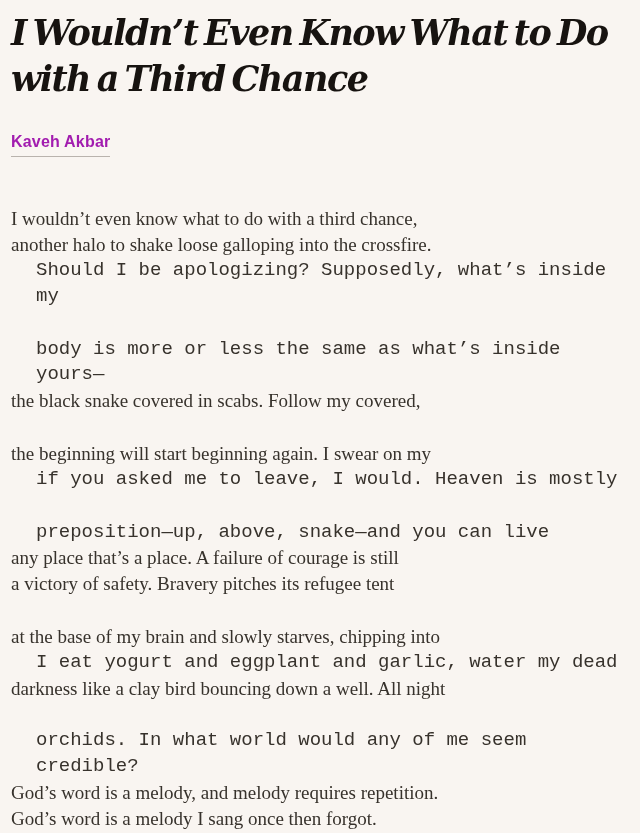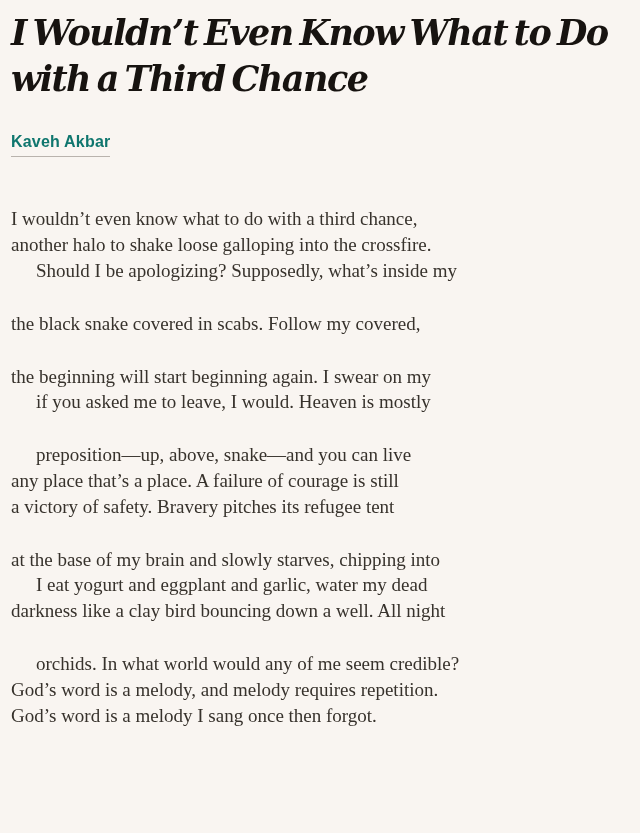--- a/index.html
+++ b/index.html
@@ -33,60 +33,62 @@
   }
   .byline {
     margin-top: 31px;
   }
   .author-link {
     display: inline-block;
     font-family: "Liberation Sans", sans-serif;
     font-weight: 700;
     font-size: 16px;
     letter-spacing: 0.2px;
-    color: #0f766e;
+    color: #a21caf;
     text-decoration: none;
     border-bottom: 1px solid #b9b3ad;
     padding-bottom: 5px;
     cursor: pointer;
   }
   .poem {
     margin-top: 49px;
     font-size: 19px;
     line-height: 25.8px;
     color: #37322c;
   }
   .stanza {
     margin: 0 0 27px 0;
   }
   .line {
     white-space: pre-wrap;
   }
   .line.indent {
     padding-left: 25px;
+    font-family: Liberation Mono, monospace;
   }
 </style>
 </head>
 <body>
 
 <div class="page">
 
   <h1 class="title">I Wouldn’t Even Know What to Do with a Third Chance</h1>
 
   <div class="byline">
     <a class="author-link">Kaveh Akbar</a>
   </div>
 
   <div class="poem">
       <div class="stanza">
         <div class="line">I wouldn’t even know what to do with a third chance,</div>
         <div class="line">another halo to shake loose galloping into the crossfire.</div>
         <div class="line indent">Should I be apologizing? Supposedly, what’s inside my</div>
       </div>
       <div class="stanza">
+        <div class="line indent">body is more or less the same as what’s inside yours—</div>
         <div class="line">the black snake covered in scabs. Follow my covered,</div>
       </div>
       <div class="stanza">
         <div class="line">the beginning will start beginning again. I swear on my</div>
         <div class="line indent">if you asked me to leave, I would. Heaven is mostly</div>
       </div>
       <div class="stanza">
         <div class="line indent">preposition—up, above, snake—and you can live</div>
         <div class="line">any place that’s a place. A failure of courage is still</div>
         <div class="line">a victory of safety. Bravery pitches its refugee tent</div>

